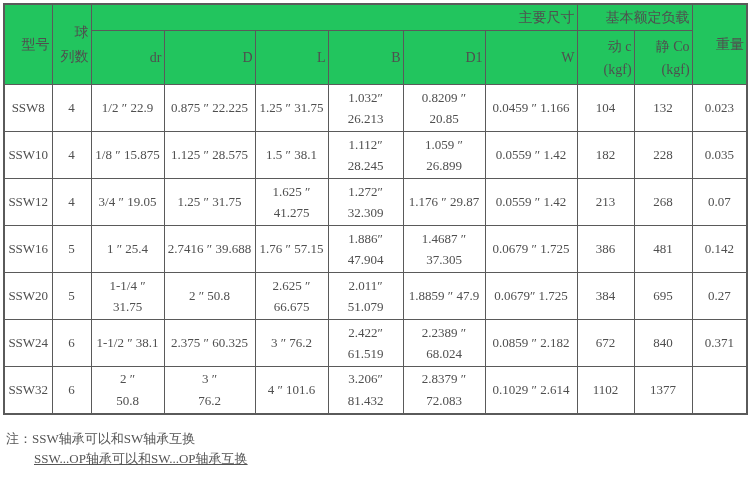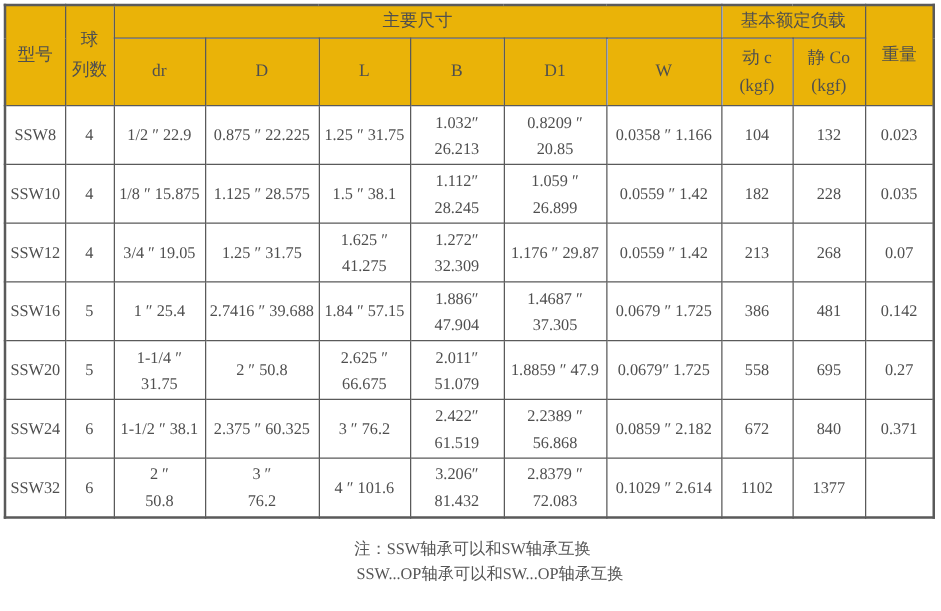--- a/index.html
+++ b/index.html
@@ -27,22 +27,23 @@
     text-align: center;
     vertical-align: middle;
     white-space: pre-line;
     font-size: 13px;
     font-weight: normal;
     line-height: 1.65;
     padding: 1px 2px;
     overflow: hidden;
   }
   table.spec thead th {
-    background: #eab308;
+    background: #22c55e;
     font-size: 14px;
+    text-align: right;
   }
   table.spec thead tr.top-row th { height: 23px; }
   table.spec thead tr.sub-row th { height: 54px; }
   table.spec tbody td {
     background: #ffffff;
     height: 47px;
   }
   
   col.c-model  { width: 48px; }
   col.c-balls  { width: 39px; }
@@ -54,23 +55,22 @@
   col.c-W      { width: 92px; }
   col.c-dyn    { width: 57px; }
   col.c-sta    { width: 58px; }
   col.c-weight { width: 55px; }
   .notes {
     margin-top: 14px;
     padding-left: 3px;
     font-size: 13px;
     color: #555555;
     line-height: 1.55;
-    text-align: center;
-  }
-  .notes .note-line2 { padding-left: 28px; }
+  }
+  .notes .note-line2 { padding-left: 28px; text-decoration: underline; }
 </style>
 </head>
 <body>
 
 <div class="page">
 
   <table class="spec">
     <colgroup>
       <col class="c-model">
         <col class="c-balls">
@@ -110,21 +110,21 @@
       <tr>
         <td>SSW8</td>
         <td>4</td>
         <td>1/2 ″ 22.9</td>
         <td>0.875 ″ 22.225</td>
         <td>1.25 ″ 31.75</td>
         <td>1.032″
 26.213</td>
         <td>0.8209 ″
 20.85</td>
-        <td>0.0358 ″ 1.166</td>
+        <td>0.0459 ″ 1.166</td>
         <td>104</td>
         <td>132</td>
         <td>0.023</td>
       </tr>
       <tr>
         <td>SSW10</td>
         <td>4</td>
         <td>1/8 ″ 15.875</td>
         <td>1.125 ″ 28.575</td>
         <td>1.5 ″ 38.1</td>
@@ -150,21 +150,21 @@
         <td>0.0559 ″ 1.42</td>
         <td>213</td>
         <td>268</td>
         <td>0.07</td>
       </tr>
       <tr>
         <td>SSW16</td>
         <td>5</td>
         <td>1 ″ 25.4</td>
         <td>2.7416 ″ 39.688</td>
-        <td>1.84 ″ 57.15</td>
+        <td>1.76 ″ 57.15</td>
         <td>1.886″
 47.904</td>
         <td>1.4687 ″
 37.305</td>
         <td>0.0679 ″ 1.725</td>
         <td>386</td>
         <td>481</td>
         <td>0.142</td>
       </tr>
       <tr>
@@ -172,34 +172,34 @@
         <td>5</td>
         <td>1-1/4 ″
 31.75</td>
         <td>2 ″ 50.8</td>
         <td>2.625 ″
 66.675</td>
         <td>2.011″
 51.079</td>
         <td>1.8859 ″ 47.9</td>
         <td>0.0679″ 1.725</td>
-        <td>558</td>
+        <td>384</td>
         <td>695</td>
         <td>0.27</td>
       </tr>
       <tr>
         <td>SSW24</td>
         <td>6</td>
         <td>1-1/2 ″ 38.1</td>
         <td>2.375 ″ 60.325</td>
         <td>3 ″ 76.2</td>
         <td>2.422″
 61.519</td>
         <td>2.2389 ″
-56.868</td>
+68.024</td>
         <td>0.0859 ″ 2.182</td>
         <td>672</td>
         <td>840</td>
         <td>0.371</td>
       </tr>
       <tr>
         <td>SSW32</td>
         <td>6</td>
         <td>2 ″
 50.8</td>

